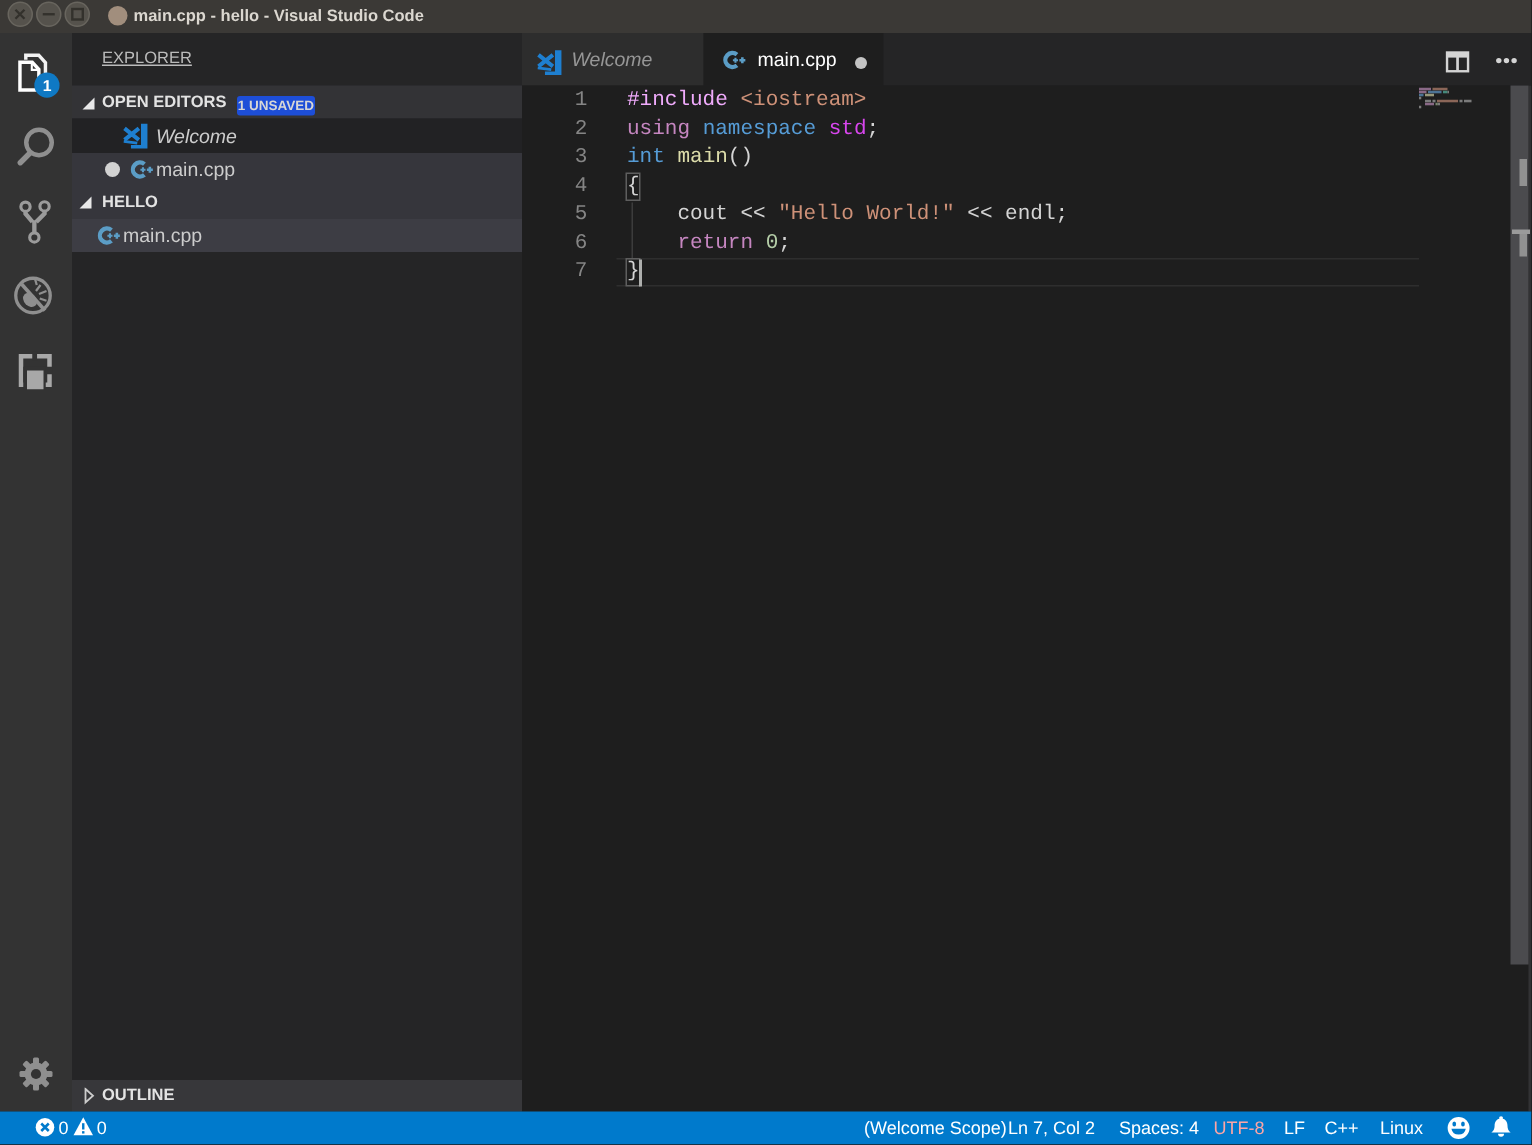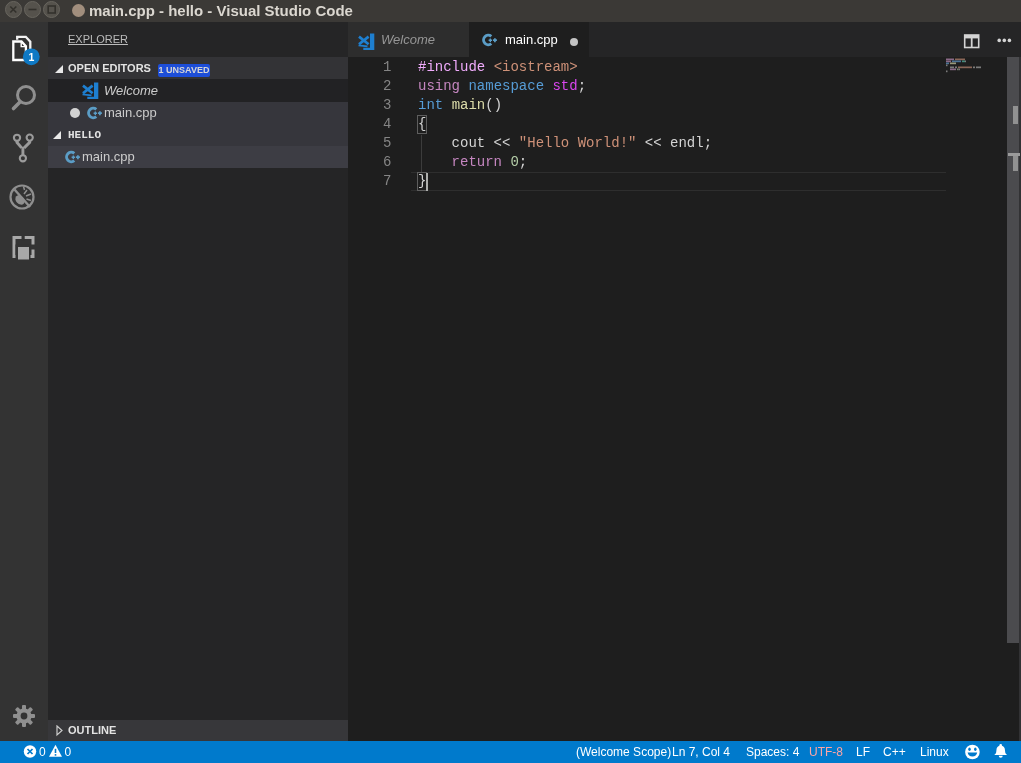--- a/index.html
+++ b/index.html
@@ -19,21 +19,21 @@
   <div class="abs" style="left:43.2px;top:1px;width:17px;height:17px;border-radius:50%;background:#55524c;border:1px solid #68655e;box-sizing:border-box;"></div>
   <svg class="abs" style="left:0;top:0;" width="70" height="22">
     <g stroke="#33312c" stroke-width="1.6" fill="none">
       <path d="M10.3 6.5 L16.3 12.5 M16.3 6.5 L10.3 12.5"></path>
       <path d="M28.5 9.5 L36.5 9.5"></path>
       <rect x="48.2" y="6" width="7" height="7"></rect>
     </g>
   </svg>
 
   <div class="abs" style="left:72px;top:4px;width:13px;height:13px;border-radius:50%;background:#a18e7d;"></div>
-  <div class="abs" style="left:89px;top:0;height:22px;line-height:22px;font-size:15px;font-weight:bold;color:#dbd7d0;">main.cpp - hello - Visual Studio Code</div>
+  <div class="abs" style="left:89px;top:0;height:22px;line-height:22px;font-size:11px;font-weight:bold;color:#dbd7d0;">main.cpp - hello - Visual Studio Code</div>
 
   <div class="abs" style="left:0;top:22px;width:48px;height:719px;background:#333333;"></div>
   <svg class="abs" style="left:0;top:22px;" width="48" height="719">
 
     <g transform="translate(0,-22)">
       <path d="M17.2 39.8 v-3 h8.6 l4.5 5 v7.5" fill="none" stroke="#f2f2f2" stroke-width="2.3"></path>
       <path d="M13.3 41.5 h8.2 l4.4 4.8 v13.7 h-12.6 z" fill="#333333" stroke="#ffffff" stroke-width="2.3"></path>
       <path d="M21.2 41.8 v4.8 h4.5" fill="none" stroke="#ffffff" stroke-width="1.4"></path>
 
       <circle cx="31.3" cy="56.8" r="8.4" fill="#0f79c4"></circle>
@@ -91,21 +91,21 @@
   <div class="abs" style="left:70px;top:108px;width:10px;height:10px;border-radius:50%;background:#d2d2d2;"></div>
   <svg class="abs" style="left:87px;top:106px;" width="16" height="14">
     <path d="M9.3 3.4 A 4.7 4.7 0 1 0 9.3 10.6" fill="none" stroke="#5b9dc6" stroke-width="2.9"></path>
     <path d="M8.3 5.5 v3.4 M6.6 7.2 h3.4" stroke="#5b9dc6" stroke-width="1.4"></path>
     <path d="M12.9 5.2 v4 M10.9 7.2 h4" stroke="#5b9dc6" stroke-width="1.7"></path>
   </svg>
   <div class="abs" style="left:104px;top:102px;height:22px;line-height:22px;font-size:13px;color:#cccccc;">main.cpp</div>
 
   <div class="abs" style="left:48px;top:124px;width:300px;height:22px;background:#36363c;"></div>
   <div class="abs" style="left:53px;top:131px;width:0;height:0;border-left:8px solid transparent;border-bottom:8px solid #e8e8e8;"></div>
-  <div class="abs" style="left:68px;top:124px;height:22px;line-height:22px;font-size:11px;font-weight:bold;color:#e3e3e3;font-family:Liberation Mono, monospace;">HELLO</div>
+  <div class="abs" style="left:68px;top:124px;height:22px;line-height:22px;font-size:11px;font-weight:bold;color:#e3e3e3;">HELLO</div>
 
   <div class="abs" style="left:48px;top:146px;width:300px;height:22px;background:#3d3d44;"></div>
   <svg class="abs" style="left:65px;top:150px;" width="16" height="14">
     <path d="M9.3 3.4 A 4.7 4.7 0 1 0 9.3 10.6" fill="none" stroke="#5b9dc6" stroke-width="2.9"></path>
     <path d="M8.3 5.5 v3.4 M6.6 7.2 h3.4" stroke="#5b9dc6" stroke-width="1.4"></path>
     <path d="M12.9 5.2 v4 M10.9 7.2 h4" stroke="#5b9dc6" stroke-width="1.7"></path>
   </svg>
   <div class="abs" style="left:82px;top:146px;height:22px;line-height:22px;font-size:13px;color:#cccccc;">main.cpp</div>
 
   <div class="abs" style="left:48px;top:720px;width:300px;height:21px;background:#37373a;"></div>
@@ -205,20 +205,20 @@
     <ellipse cx="975.3" cy="8.3" rx="1.25" ry="1.7" fill="#007acc"></ellipse>
     <path d="M967.6 11.5 a 4.9 4.9 0 0 0 9.6 0 z" fill="#007acc"></path>
 
     <path d="M1000.7 4.6 c-2.9 0 -4.3 2.2 -4.3 4.9 c0 3 -1.5 3.9 -2.2 4.5 h13 c-0.7 -0.6 -2.2 -1.5 -2.2 -4.5 c0 -2.7 -1.4 -4.9 -4.3 -4.9 z" fill="#ffffff"></path>
     <circle cx="1000.7" cy="4.4" r="1.3" fill="#ffffff"></circle>
     <path d="M998.7 14.8 a 2 2 0 0 0 4 0 z" fill="#ffffff"></path>
   </svg>
   <div class="abs" style="left:39px;top:741px;height:22px;line-height:22px;font-size:12px;color:#ffffff;">0</div>
   <div class="abs" style="left:64.5px;top:741px;height:22px;line-height:22px;font-size:12px;color:#ffffff;">0</div>
   <div class="abs" style="left:576px;top:741px;height:22px;line-height:22px;font-size:12px;color:#ffffff;">(Welcome Scope)</div>
-  <div class="abs" style="left:672px;top:741px;height:22px;line-height:22px;font-size:12px;color:#ffffff;">Ln 7, Col 4</div>
+  <div class="abs" style="left:672px;top:741px;height:22px;line-height:22px;font-size:12px;color:#ffffff;">Ln 7, Col 2</div>
   <div class="abs" style="left:746px;top:741px;height:22px;line-height:22px;font-size:12px;color:#ffffff;">Spaces: 4</div>
   <div class="abs" style="left:809px;top:741px;height:22px;line-height:22px;font-size:12px;color:#fca5a5;">UTF-8</div>
   <div class="abs" style="left:856px;top:741px;height:22px;line-height:22px;font-size:12px;color:#ffffff;">LF</div>
   <div class="abs" style="left:883px;top:741px;height:22px;line-height:22px;font-size:12px;color:#ffffff;">C++</div>
   <div class="abs" style="left:920px;top:741px;height:22px;line-height:22px;font-size:12px;color:#ffffff;">Linux</div>
 
 </div>
 
 </body></html>

